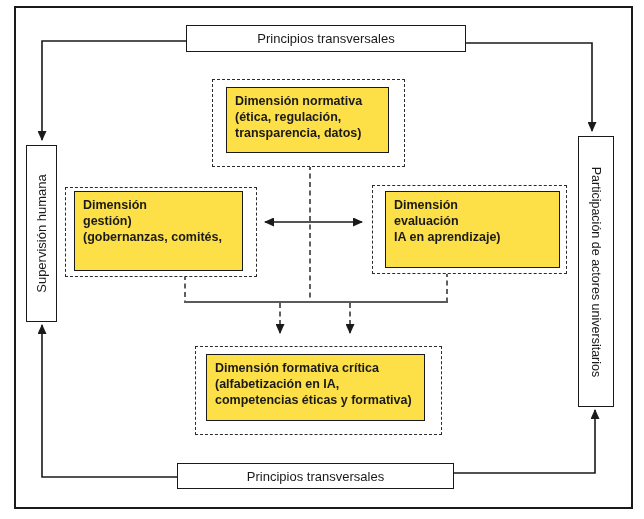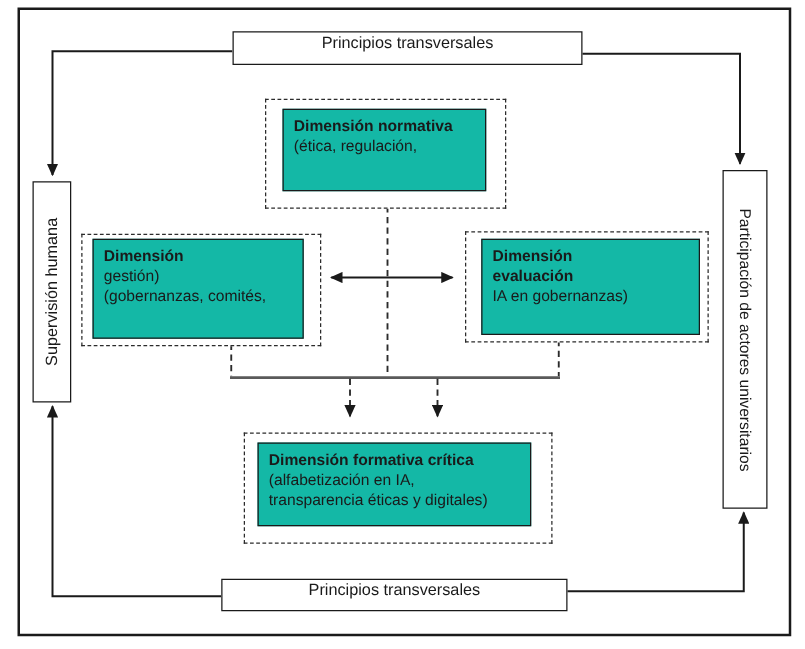--- a/index.html
+++ b/index.html
@@ -12,42 +12,42 @@
   .canvas{
     position:relative;width:644px;height:519px;background:var(--background);
     font-family:"Liberation Sans", sans-serif;color:var(--line);
     overflow:hidden;
   }
   .frame{
     position:absolute;left:14px;top:6px;width:615px;height:499px;
     border:2px solid var(--line);background:transparent;
   }
   .banner{
-    position:absolute;display:flex;justify-content:center;
+    position:absolute;display:flex;align-items:center;justify-content:center;
     border:1.6px solid var(--line);background:#fff;font-size:13px;z-index:3;
   }
   .banner-top{left:186px;top:25px;width:278px;height:25px;}
   .banner-bottom{left:177px;top:463px;width:275px;height:24px;}
   .axis{
     position:absolute;display:flex;align-items:center;justify-content:center;
     border:1.6px solid var(--line);background:#fff;z-index:3;
   }
   .axis-left{left:26px;top:145px;width:29px;height:175px;font-size:13px;}
   .axis-right{left:578px;top:136px;width:34px;height:269px;font-size:12.5px;}
   .vtext-up{transform:rotate(-90deg);white-space:nowrap;}
   .vtext-down{transform:rotate(90deg);white-space:nowrap;}
   .node-outer{
     position:absolute;border:1.6px dashed var(--dashed);background:#fff;z-index:2;
   }
   .node-inner{
-    position:absolute;border:1.7px solid var(--line);background:#14b8a6;
+    position:absolute;border:1.7px solid var(--line);background:#fde047;
     padding:5px 8px 0 8px;font-size:12.5px;line-height:16px;box-sizing:border-box;
   }
   .bline{display:block;font-weight:bold;}
-  .rline{display:block;font-weight:normal;}
+  .rline{display:block;font-weight:bold;}
   .outer-normativa{left:212px;top:79px;width:191px;height:86px;}
   .inner-normativa{left:13px;top:7px;width:163px;height:66px;}
   .outer-organizacional{left:65px;top:187px;width:190px;height:88px;}
   .inner-organizacional{left:8px;top:3px;width:169px;height:80px;}
   .outer-pedagogica{left:372px;top:185px;width:193px;height:87px;}
   .inner-pedagogica{left:12px;top:5px;width:175px;height:77px;}
   .outer-formativa{left:195px;top:346px;width:245px;height:87px;}
   .inner-formativa{left:10px;top:7px;width:219px;height:67px;}
   svg.connectors{position:absolute;left:0;top:0;width:644px;height:519px;z-index:1;}
   .ln{stroke:var(--line);stroke-width:1.6;fill:none;}
@@ -94,40 +94,41 @@
   </div>
 
   <div class="axis axis-right">
     <span class="vtext-down">Participación de actores universitarios</span>
   </div>
 
   <div class="node-outer outer-normativa">
     <div class="node-inner inner-normativa">
       <span class="bline">Dimensión normativa</span>
       <span class="rline">(ética, regulación,</span>
+      <span class="rline">transparencia, datos)</span>
     </div>
   </div>
 
   <div class="node-outer outer-organizacional">
     <div class="node-inner inner-organizacional">
       <span class="bline">Dimensión</span>
       <span class="rline">gestión)</span>
       <span class="rline">(gobernanzas, comités,</span>
     </div>
   </div>
 
   <div class="node-outer outer-pedagogica">
     <div class="node-inner inner-pedagogica">
       <span class="bline">Dimensión</span>
       <span class="bline">evaluación</span>
-      <span class="rline">IA en gobernanzas)</span>
+      <span class="rline">IA en aprendizaje)</span>
     </div>
   </div>
 
   <div class="node-outer outer-formativa">
     <div class="node-inner inner-formativa">
       <span class="bline">Dimensión formativa crítica</span>
       <span class="rline">(alfabetización en IA,</span>
-      <span class="rline">transparencia éticas y digitales)</span>
+      <span class="rline">competencias éticas y formativa)</span>
     </div>
   </div>
 
 </div>
 
 </body></html>

